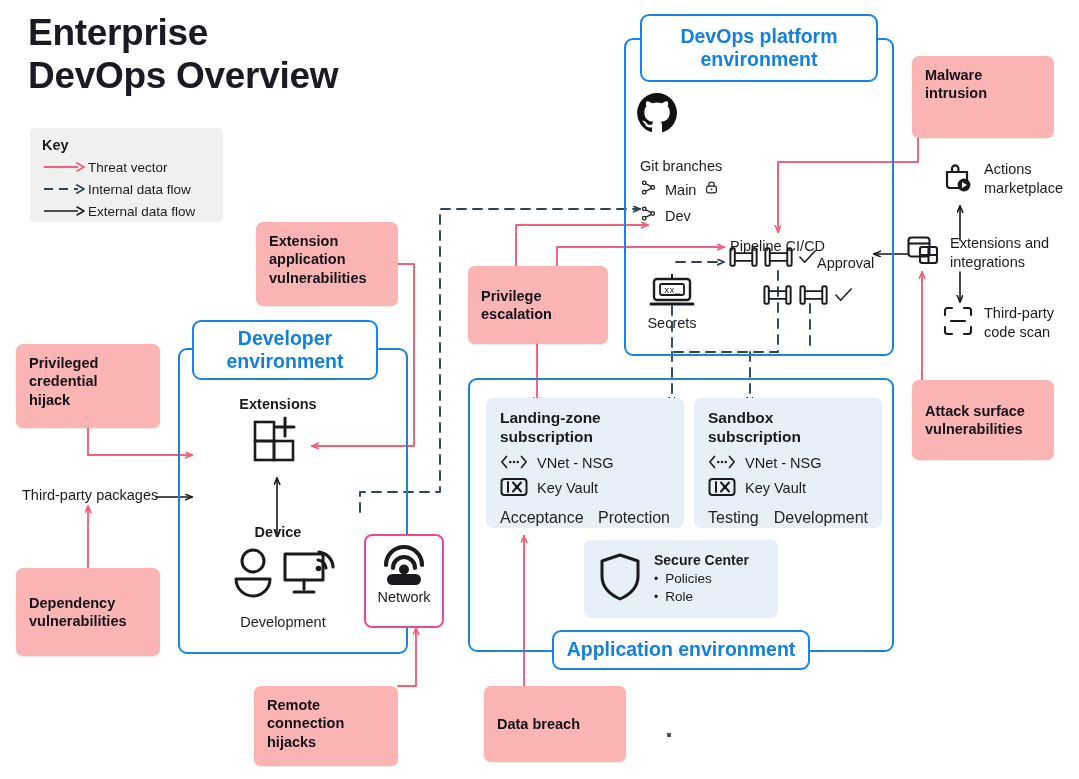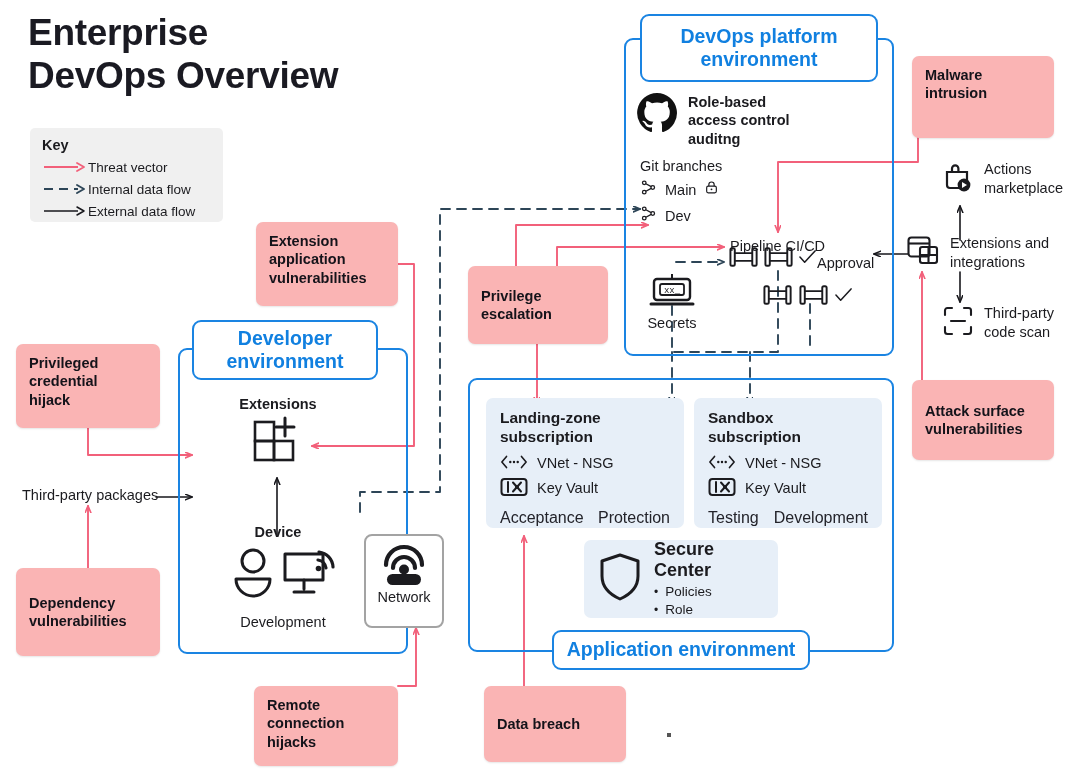--- a/index.html
+++ b/index.html
@@ -160,23 +160,20 @@
         <path fill="#111" d="M12 .6A11.4 11.4 0 0 0 8.4 22.8c.57.1.78-.25.78-.55
           0-.27-.01-1.17-.02-2.12-3.17.69-3.84-1.35-3.84-1.35-.52-1.32-1.27-1.67-1.27-1.67
           -1.04-.71.08-.7.08-.7 1.15.08 1.75 1.18 1.75 1.18 1.02 1.75 2.68 1.25 3.33.95
           .1-.74.4-1.25.73-1.54-2.53-.29-5.19-1.27-5.19-5.63 0-1.25.44-2.27 1.17-3.07
           -.12-.29-.51-1.45.11-3.02 0 0 .96-.31 3.14 1.17a10.9 10.9 0 0 1 5.72 0
           c2.18-1.48 3.13-1.17 3.13-1.17.63 1.57.23 2.73.12 3.02.73.8 1.17 1.82 1.17 3.07
           0 4.37-2.67 5.33-5.21 5.62.41.35.78 1.05.78 2.12 0 1.53-.01 2.76-.01 3.14
           0 .3.2.66.79.55A11.4 11.4 0 0 0 12 .6z"></path>
       </svg>
     </span>
-    <span class="lbl-b" style="white-space:pre-line;line-height:1.26;padding-top:1px;">Role-based
-access control
-auditng</span>
   </div>
 
   <div class="abs" style="left:640px;top:158px;">
     <div class="lbl">Git branches</div>
     <div style="display:flex;align-items:center;gap:8px;margin-top:5px;">
       <span>
         <svg width="17" height="17" viewBox="0 0 20 20">
           <circle cx="5" cy="4.5" r="2.1" fill="none" stroke="#1b1b1f" stroke-width="1.5"></circle>
           <circle cx="5" cy="15.5" r="2.1" fill="none" stroke="#1b1b1f" stroke-width="1.5"></circle>
           <circle cx="15" cy="10" r="2.1" fill="none" stroke="#1b1b1f" stroke-width="1.5"></circle>
@@ -336,21 +333,21 @@
         <path d="M23,34 V43 M13,46 H33" stroke="#1b1b1f" stroke-width="3" stroke-linecap="round" fill="none"></path>
         <path d="M38,6 a16,16 0 0 1 14,15" fill="none" stroke="#1b1b1f" stroke-width="3.2" stroke-linecap="round"></path>
         <path d="M37,14 a9,9 0 0 1 8,8" fill="none" stroke="#1b1b1f" stroke-width="3.2" stroke-linecap="round"></path>
         <circle cx="37.5" cy="22.5" r="2.8" fill="#1b1b1f"></circle>
       </svg>
     </span>
   </div>
 
   <div class="abs ctr lbl" style="left:218px;top:614px;width:130px;">Development</div>
 
-  <div class="abs ctr" style="left:364px;top:534px;width:80px;height:94px;border:2px solid #a3a3a3;
+  <div class="abs ctr" style="left:364px;top:534px;width:80px;height:94px;border:2px solid #ec4899;
               border-radius:8px;background:#fff;padding-top:8px;">
     <span>
       <svg width="50" height="44" viewBox="0 0 50 44">
         <path d="M7,21 a18,18 0 0 1 36,0" fill="none" stroke="#1b1b1f" stroke-width="4.2" stroke-linecap="round"></path>
         <path d="M14,24 a11,11 0 0 1 22,0" fill="none" stroke="#1b1b1f" stroke-width="4.2" stroke-linecap="round"></path>
         <circle cx="25" cy="25.5" r="5" fill="#1b1b1f"></circle>
         <rect x="8" y="30" width="34" height="11" rx="5.5" fill="#1b1b1f"></rect>
       </svg>
     </span>
     <div class="lbl" style="margin-top:-3px;">Network</div>
@@ -425,21 +422,21 @@
   </div>
 
   <div class="abs sub" style="left:584px;top:540px;width:194px;height:78px;display:flex;
               gap:12px;align-items:center;padding:10px 14px;">
     <span>
       <svg width="44" height="50" viewBox="0 0 44 50">
         <path d="M22,3 L40,9 v15 c0,12 -9,19 -18,23 C13,43 4,36 4,24 V9 z" fill="none" stroke="#1b1b1f" stroke-width="3" stroke-linejoin="round"></path>
       </svg>
     </span>
     <span>
-      <div style="font-size:18px;font-weight:700;">Secure Center</div>
+      <div style="font-size:14px;font-weight:700;">Secure Center</div>
       <div style="font-size:13.5px;line-height:1.34;margin-top:2px;">
         <div style="display:flex;gap:7px;align-items:center;">
           <span style="font-size:12px;">•</span>
           <span>Policies</span>
         </div>
         <div style="display:flex;gap:7px;align-items:center;">
           <span style="font-size:12px;">•</span>
           <span>Role</span>
         </div>
       </div>

